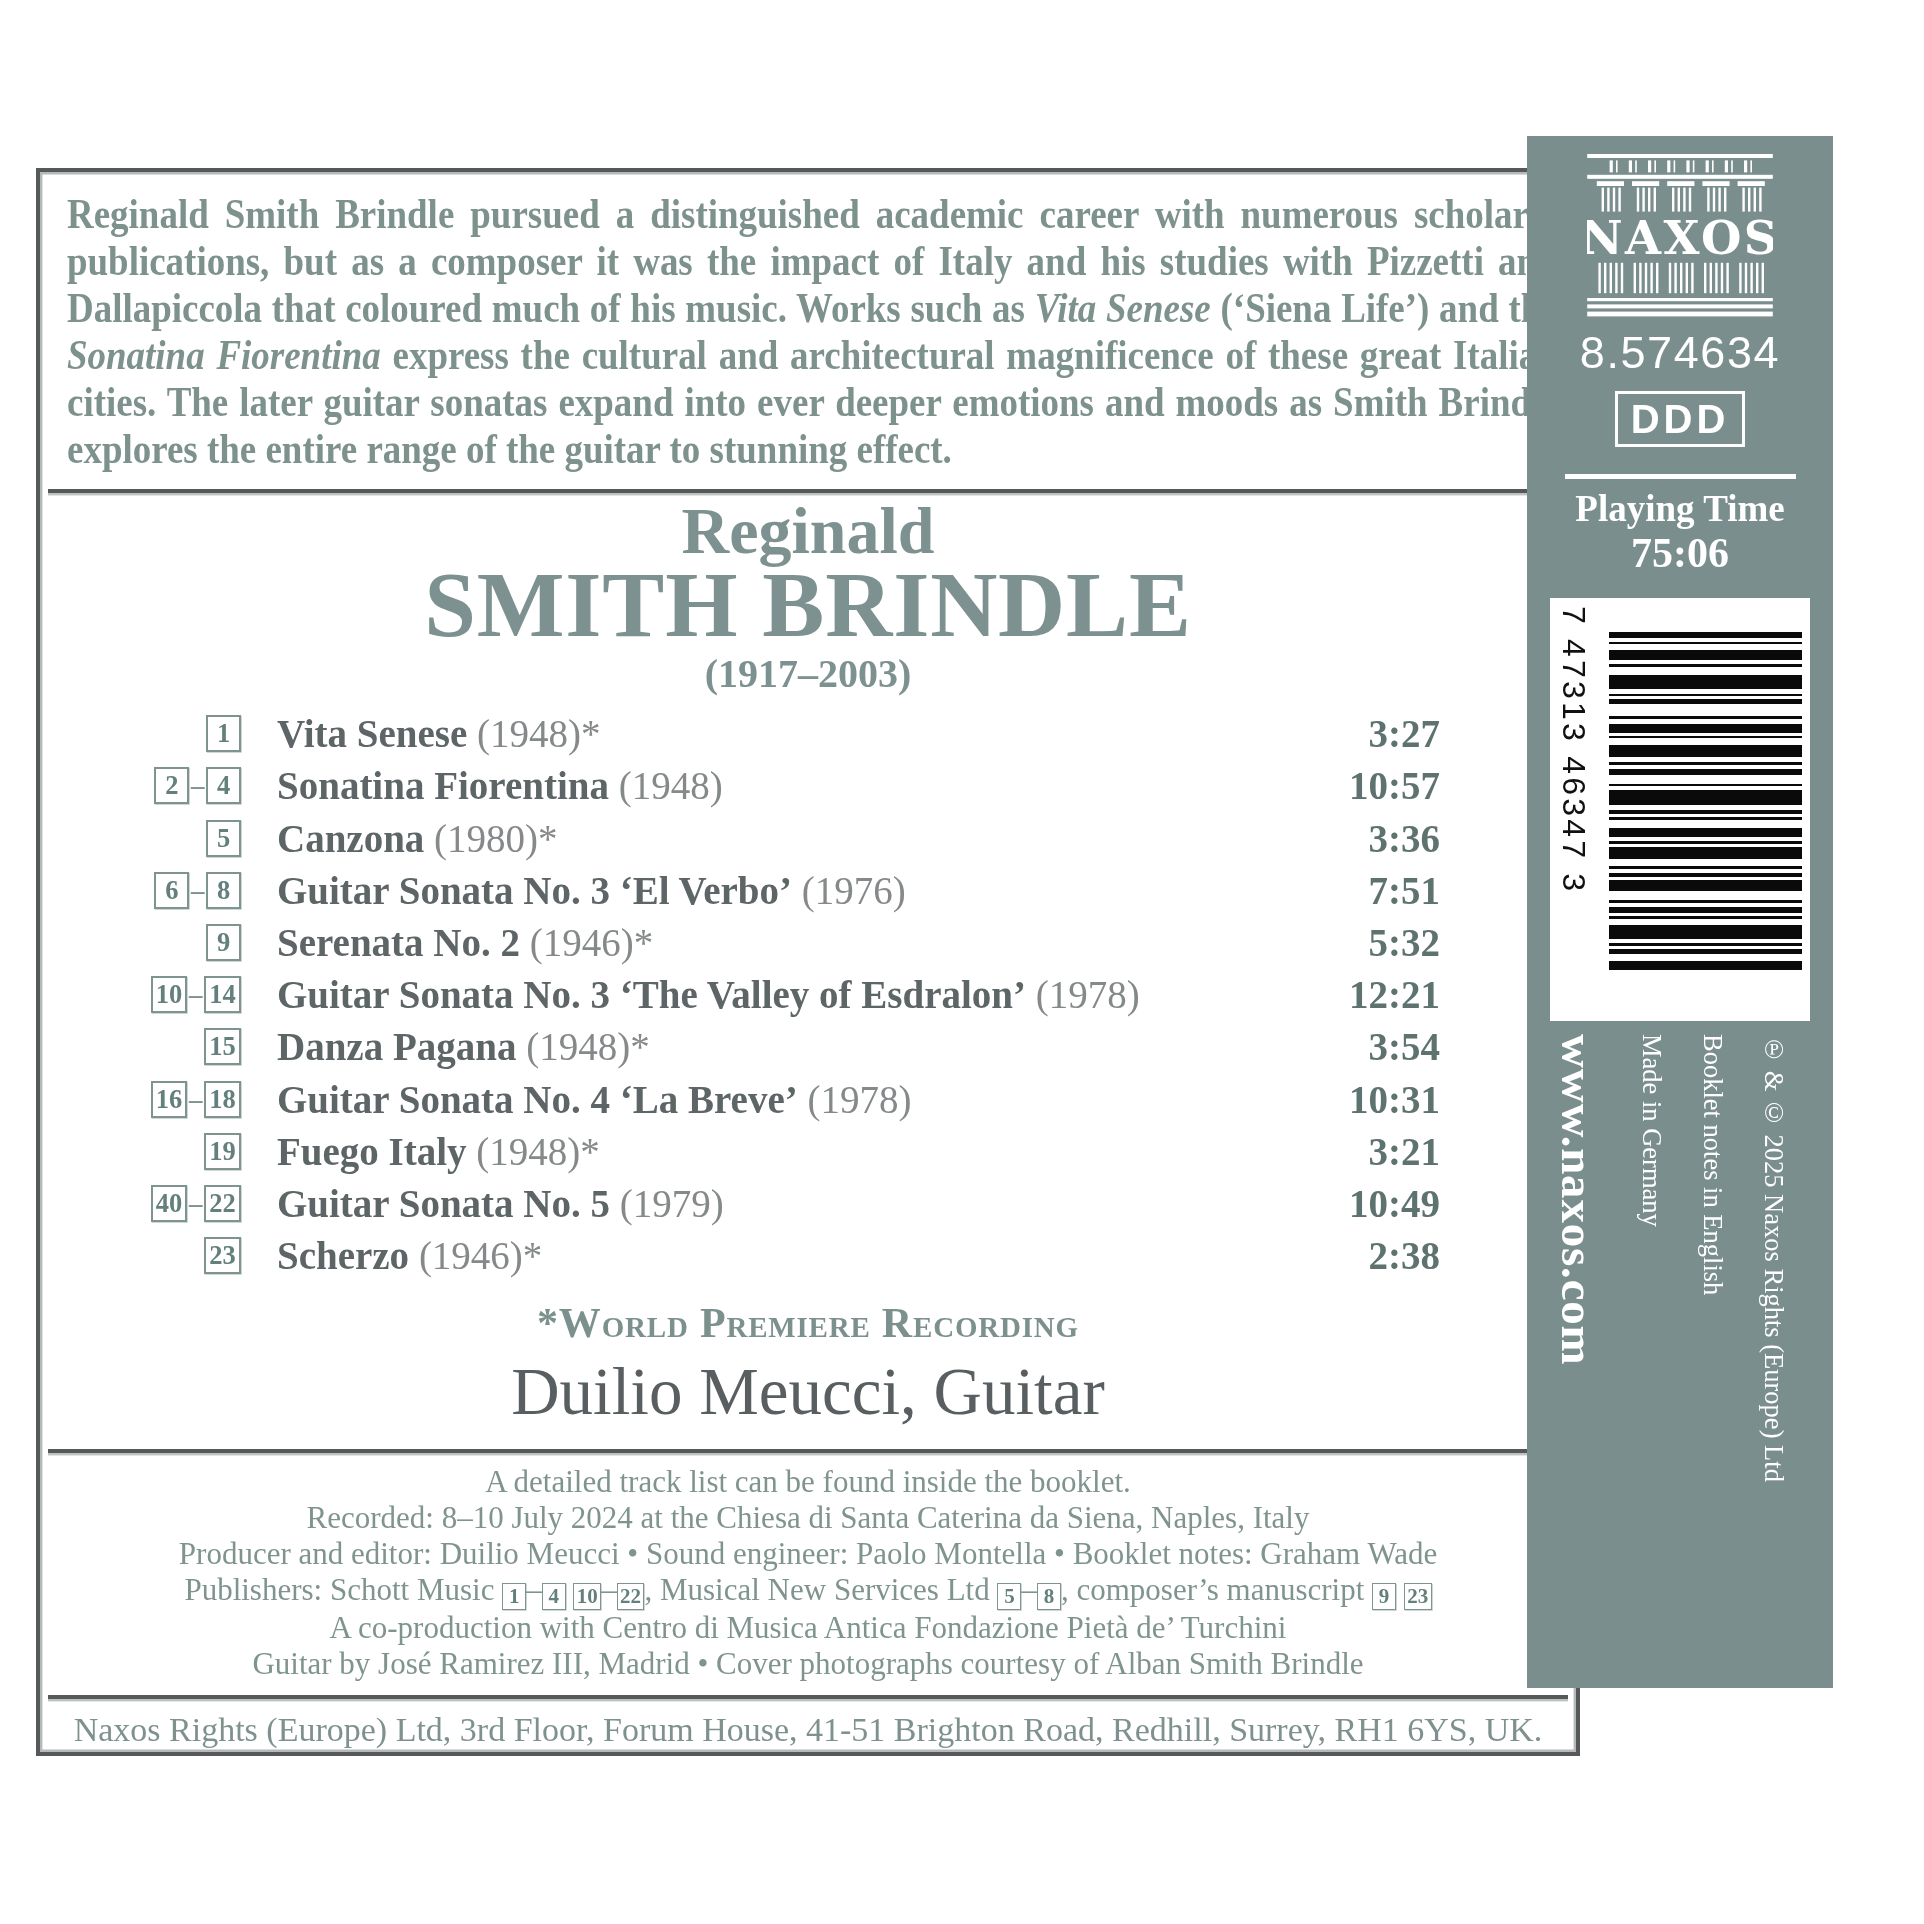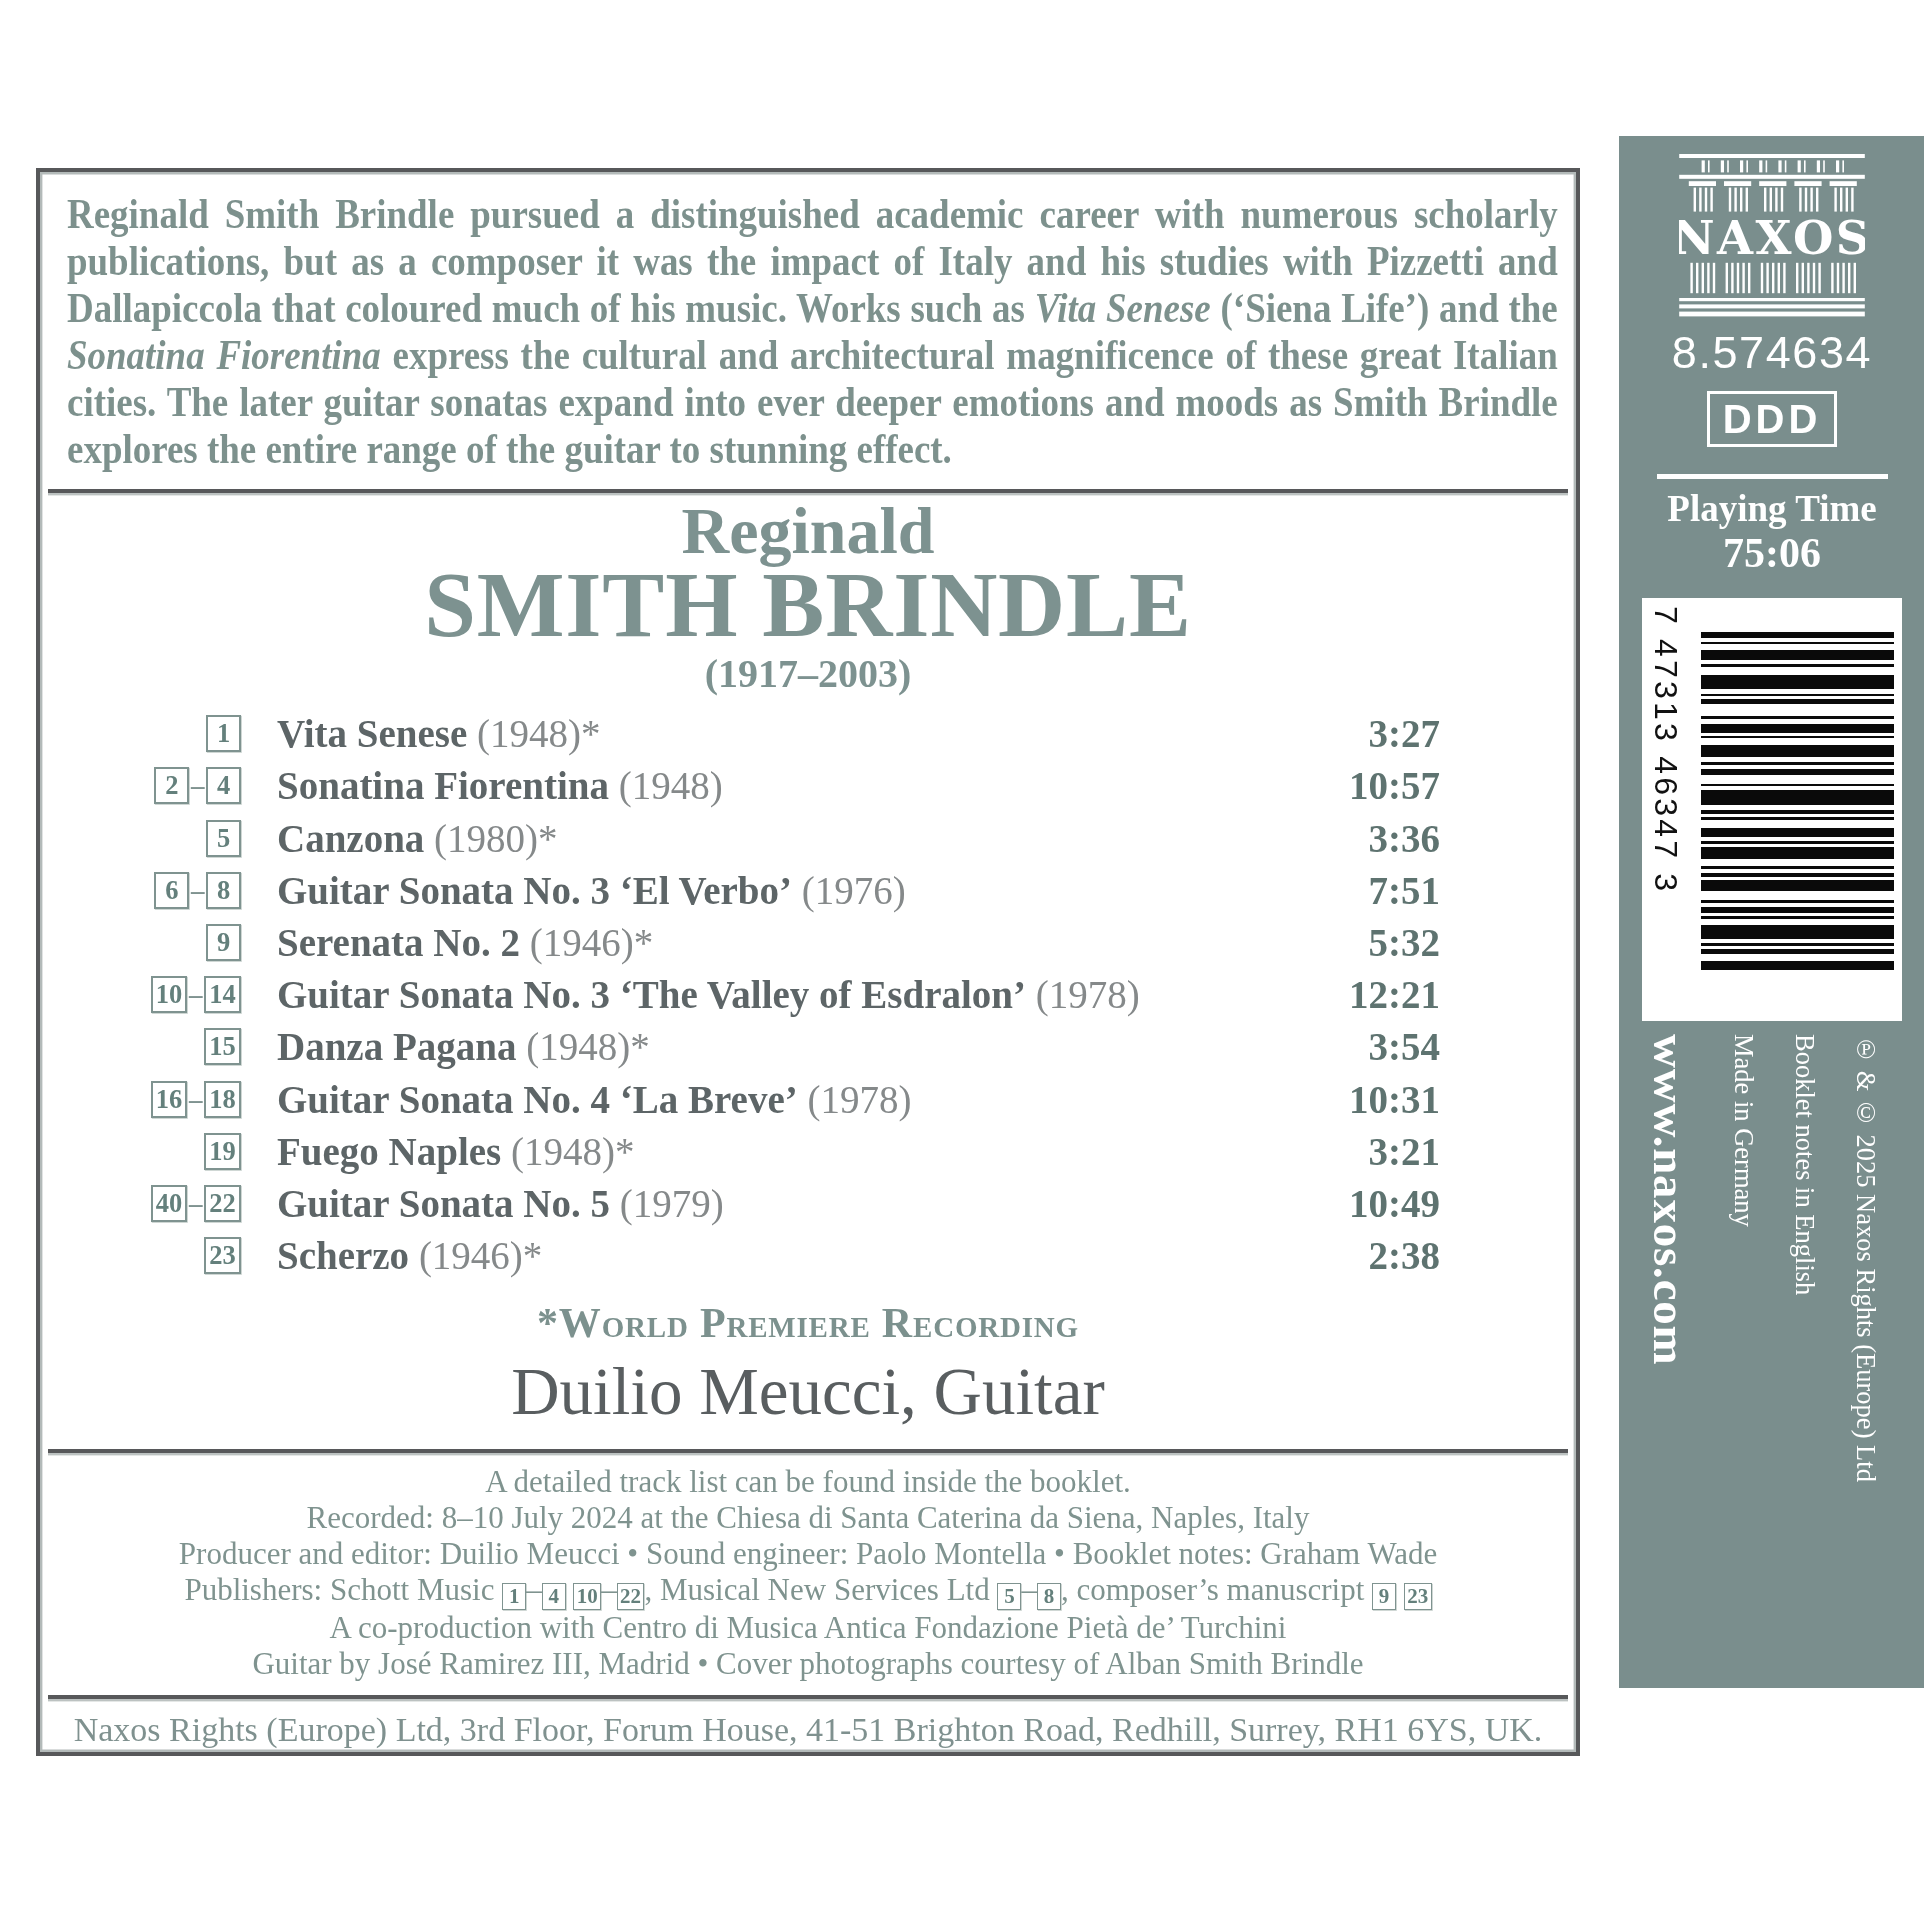--- a/index.html
+++ b/index.html
@@ -51,21 +51,21 @@
   .credits{margin-top:11.2px;text-align:center;color:#7f938f;font-size:31px;line-height:36px;}
   .cbox{display:inline-block;box-sizing:border-box;min-width:24px;height:27px;
     border:1.6px solid #7f9390;color:#64807c;font-size:21px;font-weight:bold;
     line-height:24px;text-align:center;padding:0 2.4px;vertical-align:-3.2px;
     box-shadow:0.8px 0.8px 0 #c3cdca;}
   .cdash{color:#7f938f;}
   .rule.after-credits{margin-top:13px;}
   .addresses{margin-top:9.6px;text-align:center;color:#7f918f;font-size:34px;line-height:41px;}
 
   
-  .side-panel{position:absolute;left:1619px;top:136px;width:306px;height:1552px;
+  .side-panel{position:absolute;left:1527px;top:136px;width:306px;height:1552px;
     background:#7a8e8d;color:#ffffff;display:flex;flex-direction:column;align-items:center;}
   .logo{margin-top:17.6px;}
   .catalog{font-family:"Liberation Sans",sans-serif;font-size:45px;letter-spacing:1.6px;
     margin-top:11.2px;line-height:48px;}
   .ddd-box{margin-top:14.4px;border:3.2px solid #ffffff;padding:0 13px;
     font-family:"Liberation Sans",sans-serif;font-weight:bold;font-size:40px;
     letter-spacing:4px;line-height:50px;}
   .white-rule{width:231px;height:4.8px;background:#ffffff;margin-top:27px;}
   .pt-label{font-size:37px;font-weight:bold;margin-top:8px;line-height:43px;}
   .pt-value{font-size:42px;font-weight:bold;line-height:47px;}
@@ -139,21 +139,21 @@
           <div class="track-title"><span class="tt">Danza Pagana</span><span class="ty"> (1948)*</span></div>
           <div class="track-time">3:54</div>
         </div>
         <div class="track-row">
           <div class="track-nums"><span class="nbox">16</span><span class="ndash">–</span><span class="nbox">18</span></div>
           <div class="track-title"><span class="tt">Guitar Sonata No. 4 ‘La Breve’</span><span class="ty"> (1978)</span></div>
           <div class="track-time">10:31</div>
         </div>
         <div class="track-row">
           <div class="track-nums"><span class="nbox">19</span></div>
-          <div class="track-title"><span class="tt">Fuego Naples</span><span class="ty"> (1948)*</span></div>
+          <div class="track-title"><span class="tt">Fuego Italy</span><span class="ty"> (1948)*</span></div>
           <div class="track-time">3:21</div>
         </div>
         <div class="track-row">
           <div class="track-nums"><span class="nbox">40</span><span class="ndash">–</span><span class="nbox">22</span></div>
           <div class="track-title"><span class="tt">Guitar Sonata No. 5</span><span class="ty"> (1979)</span></div>
           <div class="track-time">10:49</div>
         </div>
         <div class="track-row">
           <div class="track-nums"><span class="nbox">23</span></div>
           <div class="track-title"><span class="tt">Scherzo</span><span class="ty"> (1946)*</span></div>

